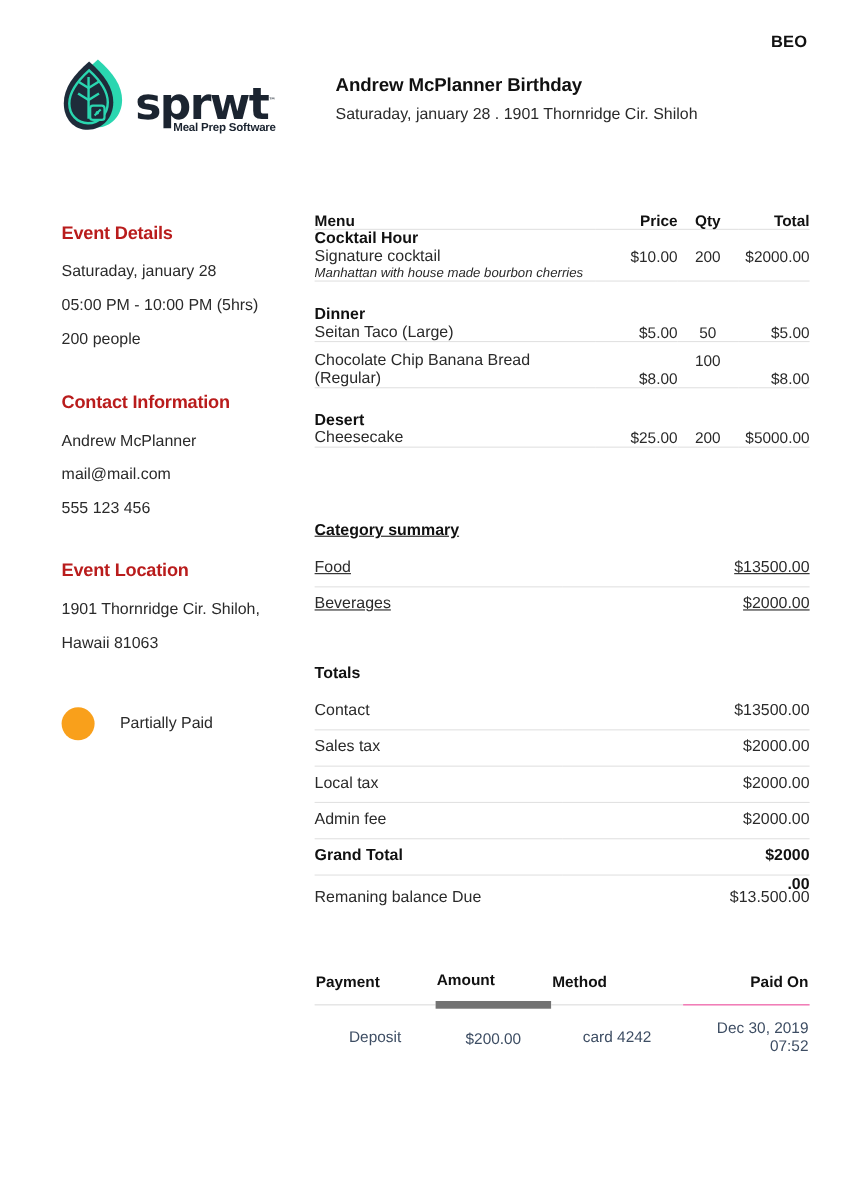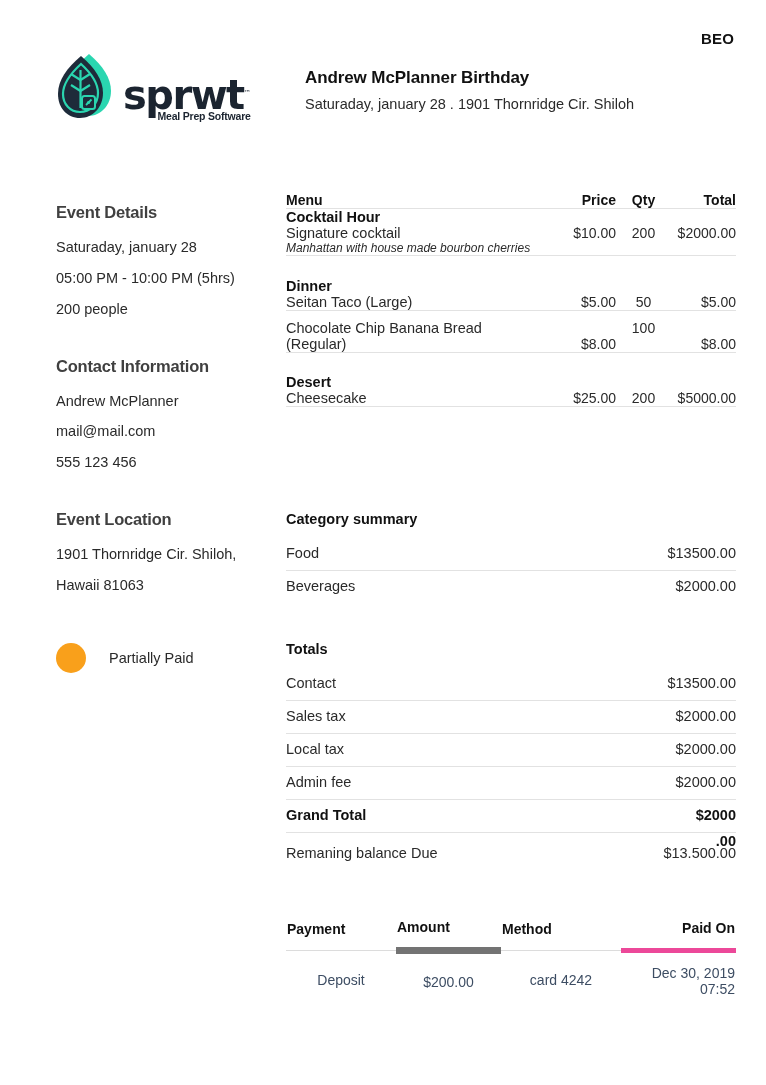--- a/index.html
+++ b/index.html
@@ -82,21 +82,21 @@
   
   .left-col {
     position: absolute;
     left: 56px;
     top: 203px;
     width: 215px;
   }
   .sect-head {
     font-size: 16.5px;
     font-weight: 700;
-    color: #404040;
+    color: #b91c1c;
     letter-spacing: -0.2px;
     margin: 0 0 16px 0;
   }
   .sect-head.spaced { margin-top: 38px; }
   .left-line {
     font-size: 14.5px;
     color: #2a2a2a;
     margin-bottom: 12px;
     line-height: 1.3;
   }
@@ -363,21 +363,21 @@
         <td class="item-price">$25.00</td>
         <td class="item-qty">200</td>
         <td class="item-total">$5000.00</td>
       </tr>
       <tr class="row-sep">
           <td colspan="4" style="height:0;"></td>
         </tr>
     </tbody>
   </table>
 
-  <div class="block" style="margin-top:104px;">
+  <div class="block" style="margin-top:67px;text-decoration:underline;">
     <div class="block-head">Category summary</div>
     <table class="sum-tbl">
       <tbody>
         <tr>
           <td class="sum-label">Food</td>
           <td class="sum-value">$13500.00</td>
         </tr>
         <tr class="sep">
           <td class="sum-label">Beverages</td>
           <td class="sum-value">$2000.00</td>
@@ -435,19 +435,19 @@
           <th class="pay-hdr">Amount</th>
           <th class="pay-hdr">Method</th>
           <th class="pay-hdr r">Paid On</th>
         </tr>
       </thead>
       <tbody>
         <tr class="sep" style="border-top:1px solid #dcdcdc;">
           <td class="pay-cell" style="border-top:1px solid #dcdcdc;">Deposit</td>
           <td class="pay-cell" style="border-top:7px solid #737373;">$200.00</td>
           <td class="pay-cell" style="border-top:1px solid #dcdcdc;">card 4242</td>
-          <td class="pay-cell r" style="border-top:5px solid #ec4899;">Dec 30, 2019 07:52</td>
+          <td class="pay-cell r" style="border-top:1px solid #ec4899;">Dec 30, 2019 07:52</td>
         </tr>
       </tbody>
     </table>
   </div>
 
 </div>
 
 </body></html>

